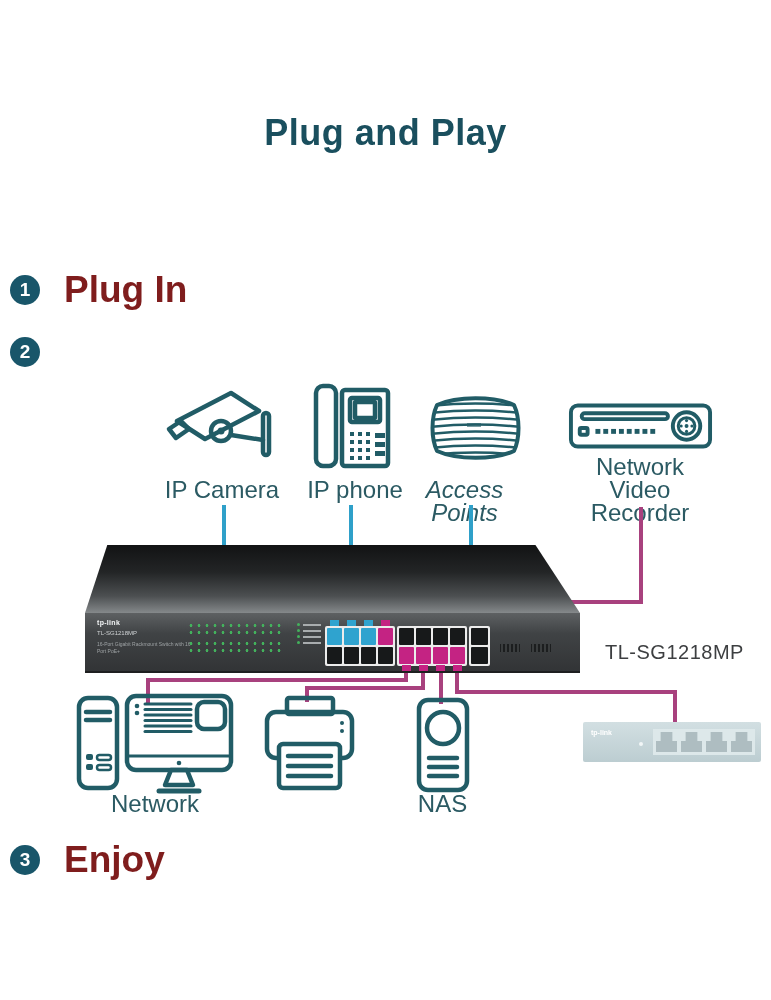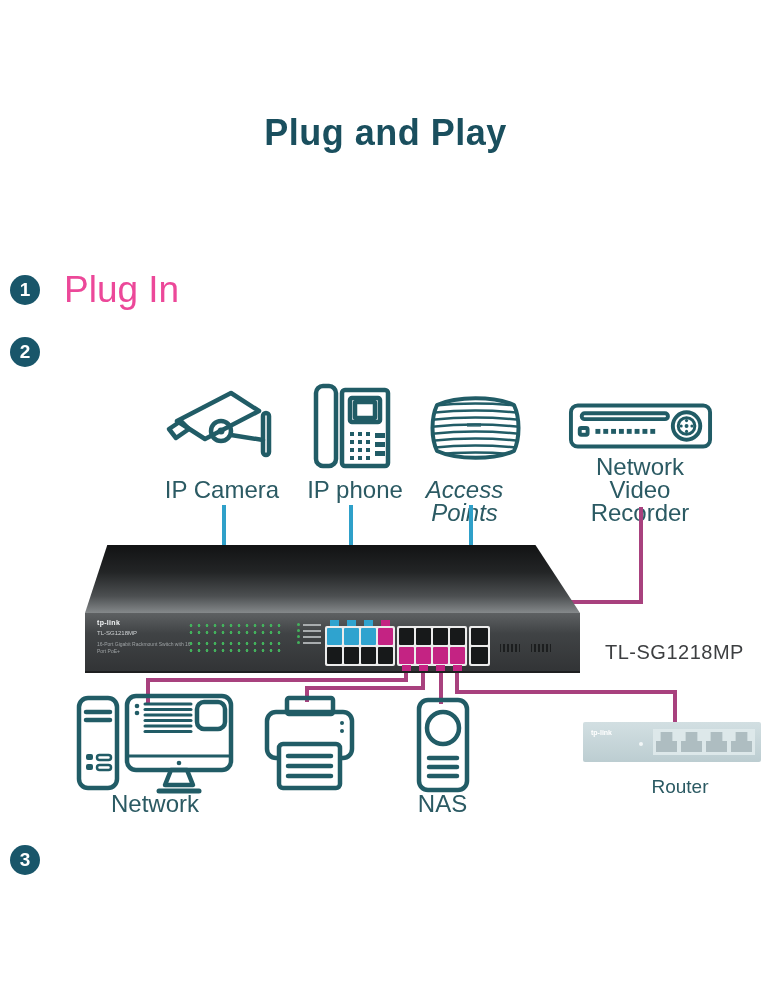--- a/index.html
+++ b/index.html
@@ -3,21 +3,21 @@
 <meta charset="utf-8">
 <style>
   html,body{margin:0;padding:0;background:#fff;}
   .canvas{position:relative;width:771px;height:1000px;background:#ffffff;overflow:hidden;
           font-family:"Liberation Sans", sans-serif;}
   .title{position:absolute;top:112px;left:0;width:100%;text-align:center;
          font-size:36px;font-weight:700;color:#1a4f5e;letter-spacing:0.5px;}
   .step{position:absolute;left:10px;display:flex;align-items:center;gap:24px;height:40px;}
   .badge{width:30px;height:30px;border-radius:50%;background:#19566a;color:#fff;
          font-size:19px;font-weight:700;display:flex;align-items:center;justify-content:center;flex:0 0 auto;}
-  .step-label{font-size:37px;color:#ec4899;white-space:nowrap;}
+  .step-label{font-size:37px;color:#7f1d1d;white-space:nowrap;font-weight:bold;}
   .dev-label{position:absolute;text-align:center;font-size:24px;color:#2b5a63;line-height:23px;}
   .icon{position:absolute;}
   .seg{position:absolute;}
   .cyan-seg{background:#2fa0c9;}
   .mag-seg{background:#a8417e;}
   
   .switch{position:absolute;left:85px;top:545px;width:495px;height:126px;}
   .top-face{position:absolute;left:0;top:0;width:100%;height:54%;
             clip-path:polygon(4.5% 0,91% 0,100% 100%,0 100%);
             background:linear-gradient(to bottom,#121314 0%,#232526 40%,#4c4f51 75%,#85898b 100%);}
@@ -68,20 +68,21 @@
 
   <div class="step" style="top:270px;">
     <div class="badge">1</div>
     <div class="step-label">Plug In</div>
   </div>
   <div class="step" style="top:332px;">
     <div class="badge">2</div>
   </div>
   <div class="step" style="top:840px;">
     <div class="badge">3</div>
+    <div class="step-label">Enjoy</div>
   </div>
 
   <div class="icon" style="left:163px;top:385px;">
     <svg width="120" height="80" viewBox="0 0 120 80" fill="none" stroke="#215c66" stroke-width="4.5" stroke-linejoin="round" stroke-linecap="round">
       <polygon points="14,36 68,8 96,26 42,54"></polygon>
       <polygon points="6,44 18,36 26,44 13,53"></polygon>
       <circle cx="58" cy="46" r="10"></circle>
       <circle cx="58" cy="46" r="3.5" fill="#215c66" stroke="none"></circle>
       <path d="M68,50 L100,55"></path>
       <rect x="100" y="28" width="6" height="42" rx="3"></rect>
@@ -329,15 +330,14 @@
     <div class="router-ports">
       <div class="rport"></div>
       <div class="rport"></div>
       <div class="rport"></div>
       <div class="rport"></div>
     </div>
   </div>
 
   <div class="dev-label" style="left:85px;top:792px;width:140px;">Network</div>
   <div class="dev-label" style="left:380px;top:792px;width:125px;">NAS</div>
-  <div class="dev-label" style="left:600px;top:775px;width:160px;font-size:19px;">Router</div>
 
 </div>
 
 </body></html>

